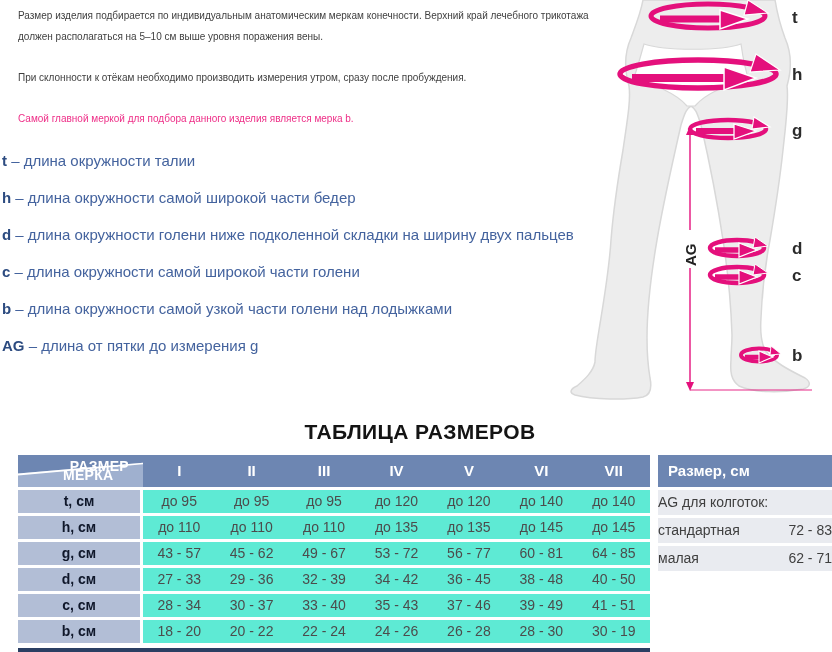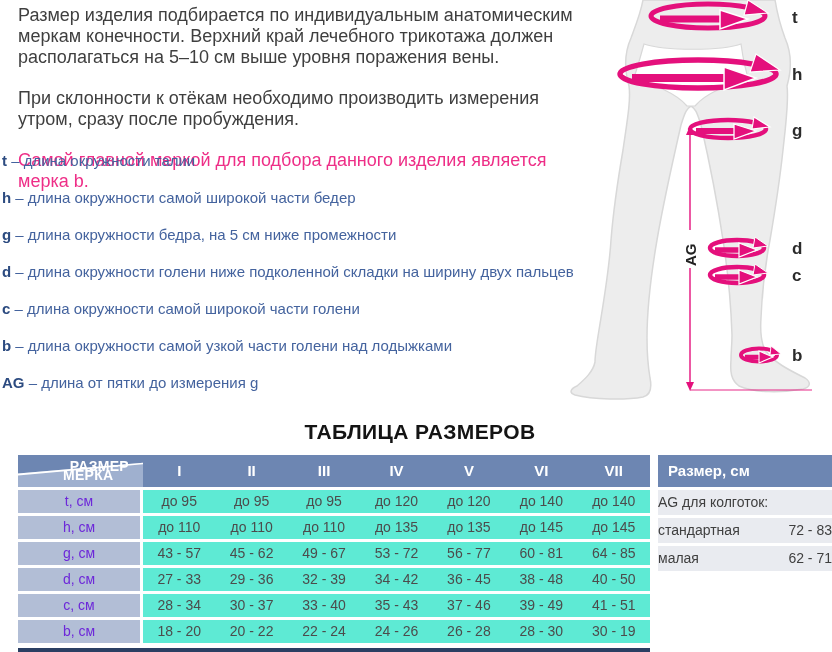--- a/index.html
+++ b/index.html
@@ -1,21 +1,21 @@
 <!DOCTYPE html>
 <html><head>
 <meta charset="utf-8">
 <style>
   html,body{margin:0;padding:0;}
   body{
     width:832px;height:652px;position:relative;overflow:hidden;
     background:#ffffff;font-family:"Liberation Sans",sans-serif;
   }
   
-  .intro{position:absolute;left:18px;top:5px;width:578px;font-size:18px;line-height:21px;color:#3f3f3f;}
+  .intro{position:absolute;left:18px;top:5px;width:578px;font-size:10px;line-height:21px;color:#3f3f3f;}
   .intro p{margin:0 0 20px 0;}
   .intro .highlight{color:#ee2e87;margin-bottom:4px;}
   
   .defs{position:absolute;left:2px;top:151px;width:612px;font-size:15px;color:#44639e;}
   .def-row{line-height:20px;margin-bottom:17px;white-space:nowrap;}
   .def-key{font-weight:bold;color:#2c4b80;}
   
   .figure{position:absolute;left:565px;top:0;width:255px;height:402px;}
   
   .table-title{position:absolute;left:0;top:420px;width:840px;text-align:center;
@@ -26,21 +26,21 @@
   .corner{position:relative;width:125px;flex:0 0 125px;background:#9fb0cf;overflow:hidden;}
   .corner::before{content:"";position:absolute;inset:0;background:#6d86b2;
     clip-path:polygon(0 0,100% 0,100% 24%,0 58%);}
   .corner::after{content:"";position:absolute;inset:0;background:#ffffff;
     clip-path:polygon(0 58%,100% 24%,100% 29%,0 64%);}
   .corner-top{position:absolute;top:3px;right:14px;z-index:1;font-size:14px;font-weight:bold;color:#fff;letter-spacing:.3px;}
   .corner-bottom{position:absolute;bottom:4px;left:6px;z-index:1;font-size:14px;font-weight:bold;color:#fff;letter-spacing:.3px;padding-left:39px;}
   .th{flex:1;text-align:center;line-height:32px;color:#ffffff;font-weight:bold;font-size:15px;}
   .trow{display:flex;height:23px;margin-top:3px;}
   .tlabel{flex:0 0 122px;margin-right:3px;background:#b2bed6;text-align:center;line-height:23px;
-    font-size:14px;font-weight:normal;color:#6d28d9;}
+    font-size:14px;font-weight:bold;color:#0f172a;}
   .tband{flex:1;display:flex;background:#5eead4;}
   .td{flex:1;text-align:center;line-height:23px;font-size:14px;color:#4c4c4c;}
   .bottom-bar{position:absolute;left:18px;top:648px;width:632px;height:4px;background:#2a3f63;}
   
   .length-panel{position:absolute;left:658px;top:455px;width:174px;}
   .lp-header{height:32px;line-height:32px;background:#6d86b2;color:#fff;font-weight:bold;font-size:15px;padding-left:10px;box-sizing:border-box;}
   .lp-row{margin-top:3px;height:25px;line-height:25px;background:#e9ebf0;font-size:14px;color:#3f3f3f;
     padding:0 0;box-sizing:border-box;display:flex;justify-content:space-between;}
 </style>
 </head>
@@ -48,21 +48,20 @@
 
 <div class="intro">
   <p>Размер изделия подбирается по индивидуальным анатомическим меркам конечности. Верхний край лечебного трикотажа должен располагаться на 5–10 см выше уровня поражения вены.</p>
   <p>При склонности к отёкам необходимо производить измерения утром, сразу после пробуждения.</p>
   <p class="highlight">Самой главной меркой для подбора данного изделия является мерка b.</p>
 </div>
 
 <div class="defs">
   <div class="def-row"><span class="def-key">t</span> <span>– длина окружности талии</span></div>
   <div class="def-row"><span class="def-key">h</span> <span>– длина окружности самой широкой части бедер</span></div>
-  <div class="def-row"><span class="def-key">g</span> <span>– длина окружности бедра, на 5 см ниже промежности</span></div>
   <div class="def-row"><span class="def-key">d</span> <span>– длина окружности голени ниже подколенной складки на ширину двух пальцев</span></div>
   <div class="def-row"><span class="def-key">c</span> <span>– длина окружности самой широкой части голени</span></div>
   <div class="def-row"><span class="def-key">b</span> <span>– длина окружности самой узкой части голени над лодыжками</span></div>
   <div class="def-row"><span class="def-key">AG</span> <span>– длина от пятки до измерения g</span></div>
 </div>
 
 <svg class="figure" viewBox="0 0 255 402" xmlns="http://www.w3.org/2000/svg">
 
   <path d="M 78,0 C 76,12 72,22 66,38 C 58,56 60,72 64,86 C 66,100 62,122 58,150
        C 52,185 48,215 46,240 C 44,272 38,305 34,330 C 31,348 30,358 30,362

